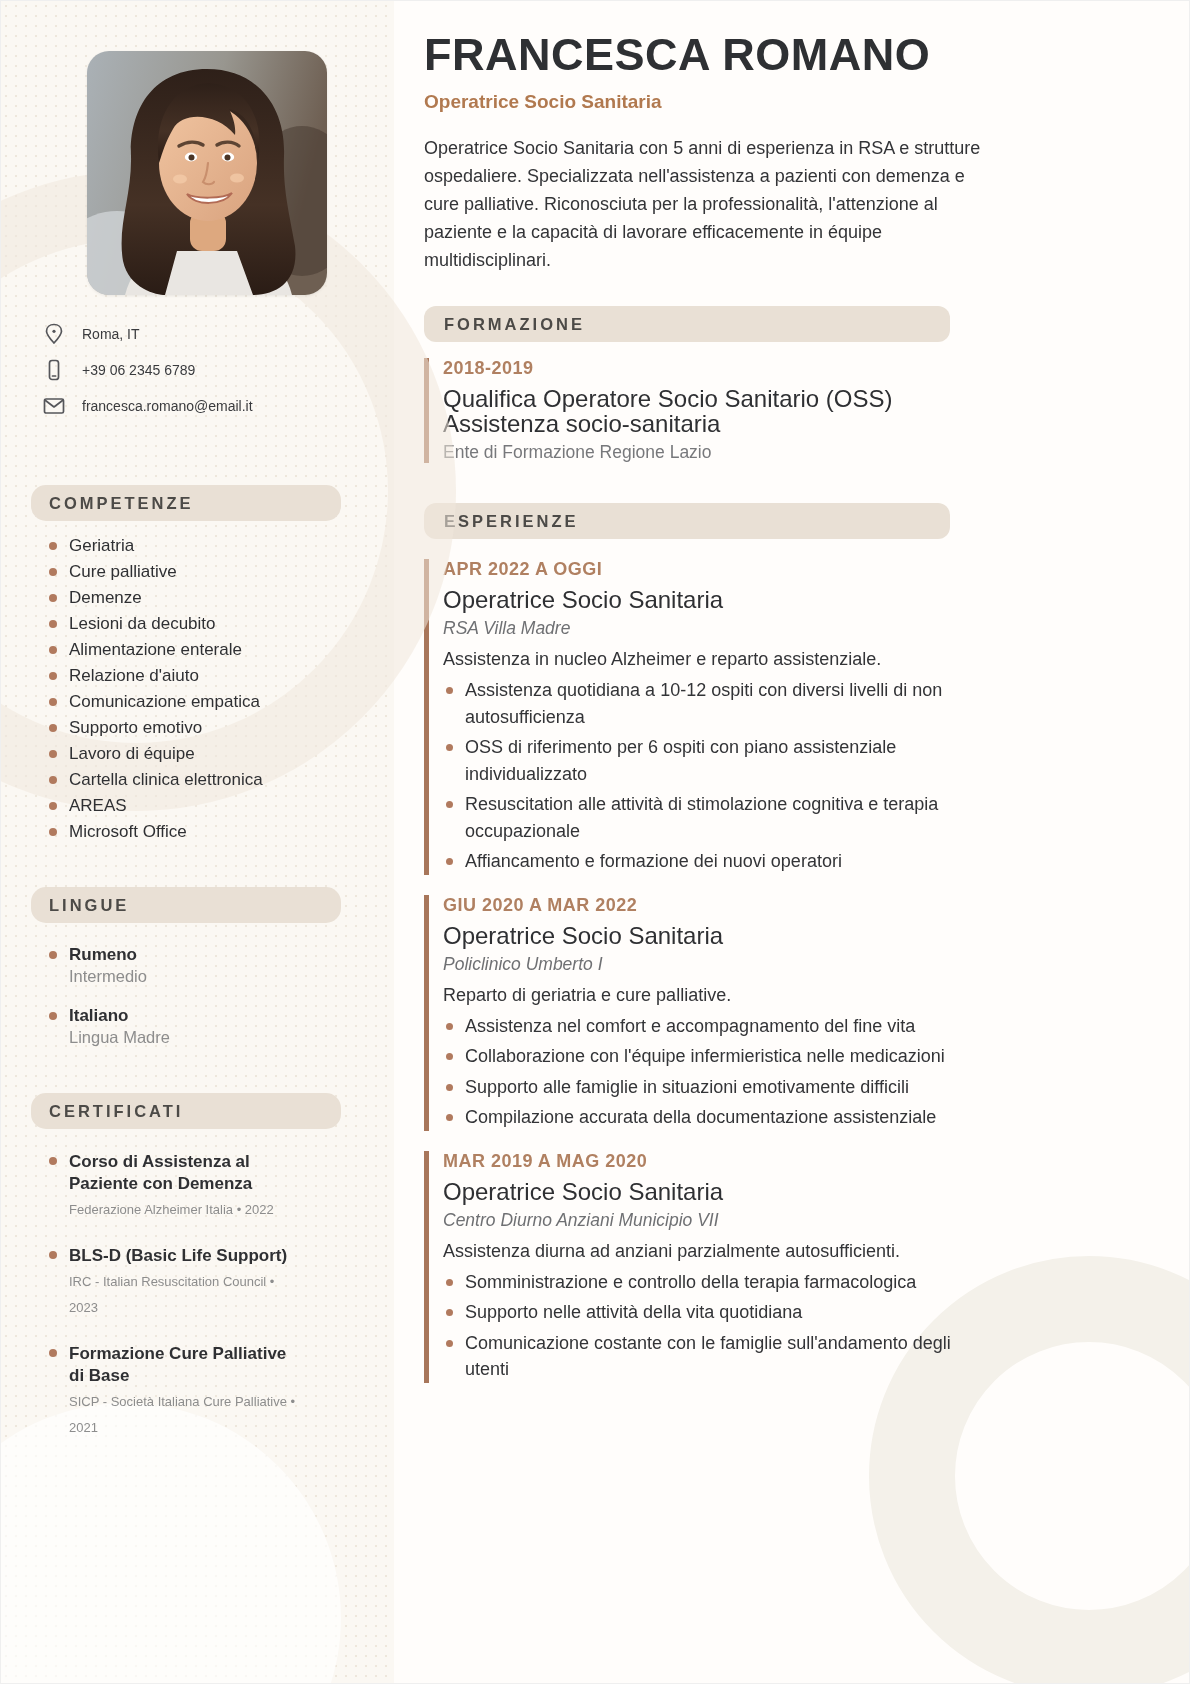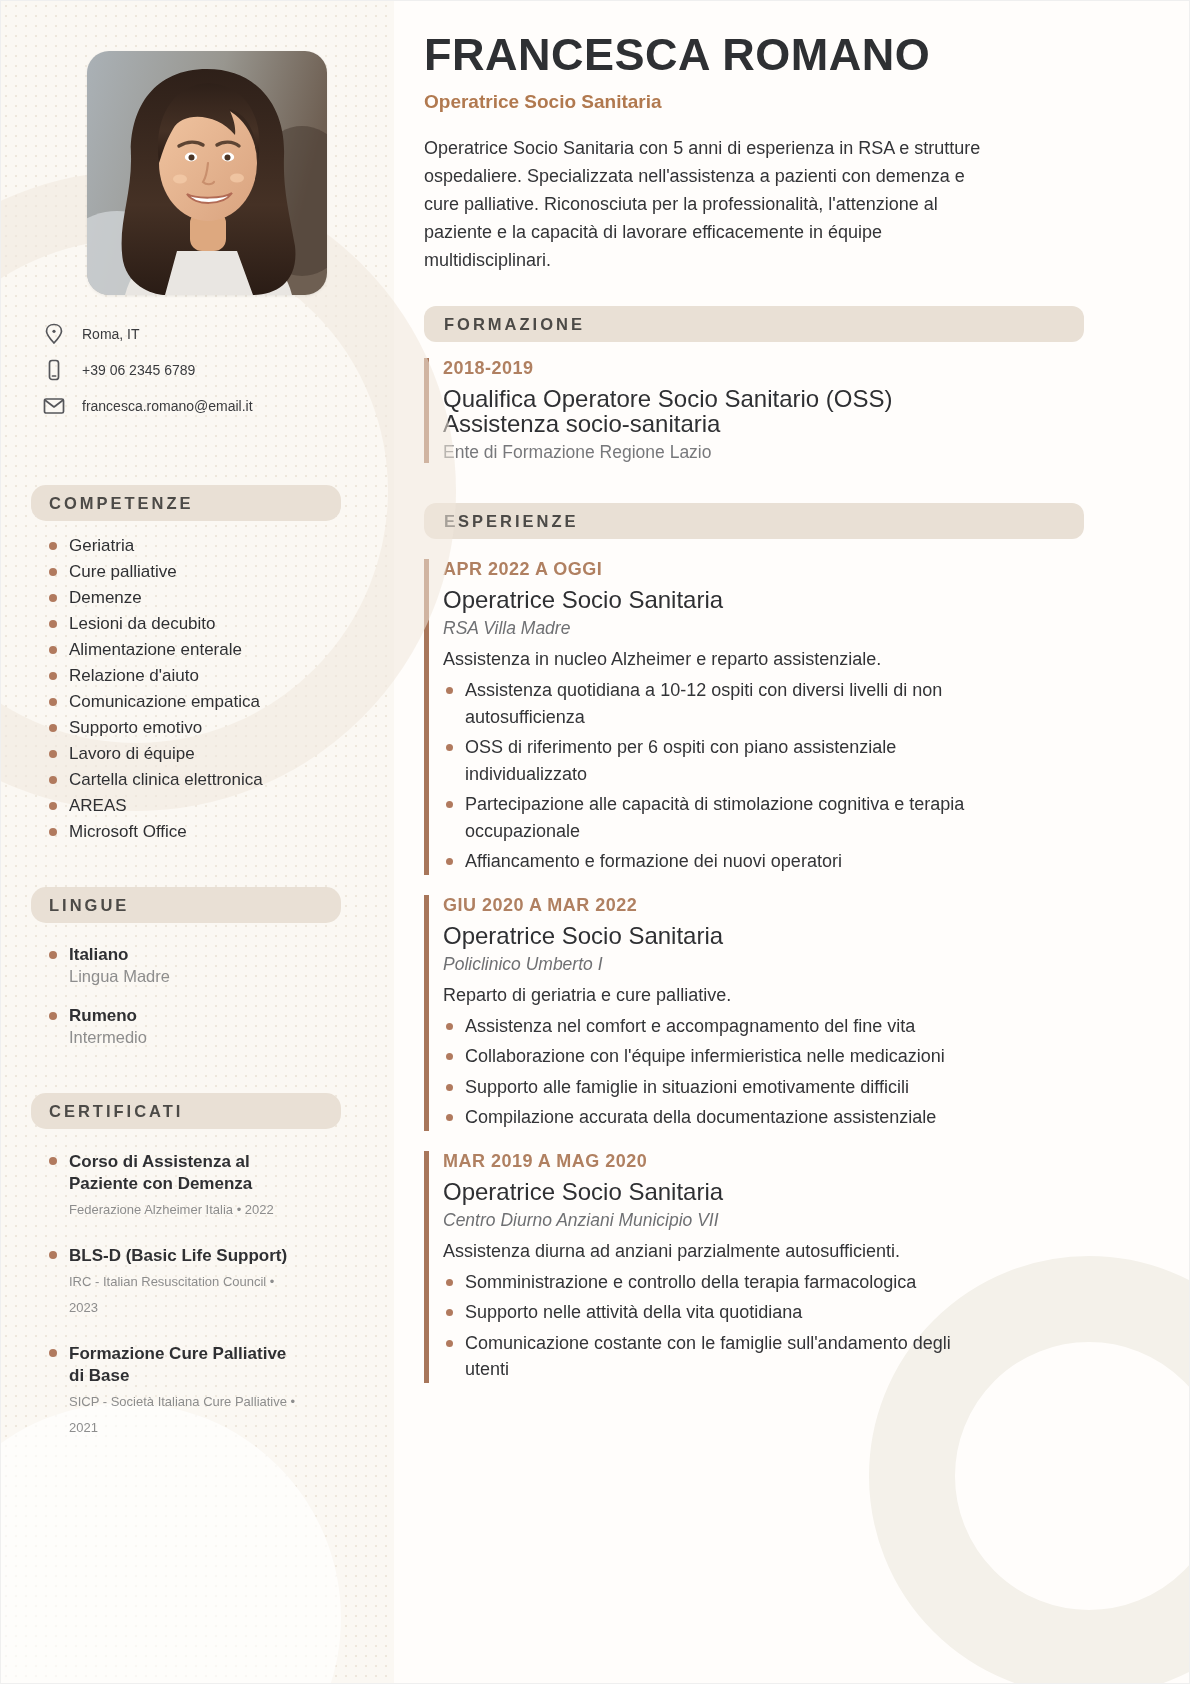--- a/index.html
+++ b/index.html
@@ -76,21 +76,21 @@
   }
   .main-inner{ position:relative; z-index:1; width:670px; }
 
   .name{ font-size:45px; font-weight:bold; color:#2e3033; letter-spacing:.5px;
     line-height:1.05; }
   .role-title{ margin-top:13px; font-size:19px; font-weight:bold; color:#b1794f; }
   .summary{ margin-top:21px; max-width:563px; font-size:18px; line-height:28px;
     color:#333437; }
 
   .section-pill{
-    margin-top:32px; width:660px; background:#e9e0d5; border-radius:12px;
+    margin-top:32px; width:526px; background:#e9e0d5; border-radius:12px;
     padding:9px 20px 8px 20px;
     font-size:16.5px; font-weight:bold; letter-spacing:3px; color:#4c4a47;
   }
 
   .entry{ margin-top:16px; border-left:5px solid #a8765a; padding-left:14px; }
   .entry + .section-pill{ margin-top:40px; }
   .entry .period{ font-size:18px; font-weight:bold; color:#b08061;
     letter-spacing:.5px; }
   .entry .etitle{ margin-top:7px; font-size:24px; font-weight:normal;
     color:#2f3033; line-height:25px; max-width:545px; }
@@ -209,27 +209,27 @@
         <li><span class="dot"></span><span>Lavoro di équipe</span></li>
         <li><span class="dot"></span><span>Cartella clinica elettronica</span></li>
         <li><span class="dot"></span><span>AREAS</span></li>
         <li><span class="dot"></span><span>Microsoft Office</span></li>
       </ul>
 
       <div class="pill mid">LINGUE</div>
       <div class="langs">
         <div class="lang">
           <span class="dot"></span>
+          <div class="lang-name">Rumeno</div>
+          <div class="lang-level">Intermedio</div>
+        </div>
+        <div class="lang">
+          <span class="dot"></span>
           <div class="lang-name">Italiano</div>
           <div class="lang-level">Lingua Madre</div>
-        </div>
-        <div class="lang">
-          <span class="dot"></span>
-          <div class="lang-name">Rumeno</div>
-          <div class="lang-level">Intermedio</div>
         </div>
       </div>
 
       <div class="pill mid">CERTIFICATI</div>
       <div class="certs">
         <div class="cert">
           <span class="dot"></span>
           <div class="cert-name">Corso di Assistenza al Paziente con Demenza</div>
           <div class="cert-org">Federazione Alzheimer Italia • 2022</div>
         </div>
@@ -265,21 +265,21 @@
       <div class="section-pill">ESPERIENZE</div>
 
       <div class="entry job">
         <div class="period">APR 2022 A OGGI</div>
         <div class="etitle">Operatrice Socio Sanitaria</div>
         <div class="company">RSA Villa Madre</div>
         <div class="edesc">Assistenza in nucleo Alzheimer e reparto assistenziale.</div>
         <ul class="jbullets">
           <li><span class="dot"></span><span>Assistenza quotidiana a 10-12 ospiti con diversi livelli di non autosufficienza</span></li>
           <li><span class="dot"></span><span>OSS di riferimento per 6 ospiti con piano assistenziale individualizzato</span></li>
-          <li><span class="dot"></span><span>Partecipazione alle capacità di stimolazione cognitiva e terapia occupazionale</span></li>
+          <li><span class="dot"></span><span>Resuscitation alle attività di stimolazione cognitiva e terapia occupazionale</span></li>
           <li><span class="dot"></span><span>Affiancamento e formazione dei nuovi operatori</span></li>
         </ul>
       </div>
 
       <div class="entry job">
         <div class="period">GIU 2020 A MAR 2022</div>
         <div class="etitle">Operatrice Socio Sanitaria</div>
         <div class="company">Policlinico Umberto I</div>
         <div class="edesc">Reparto di geriatria e cure palliative.</div>
         <ul class="jbullets">

